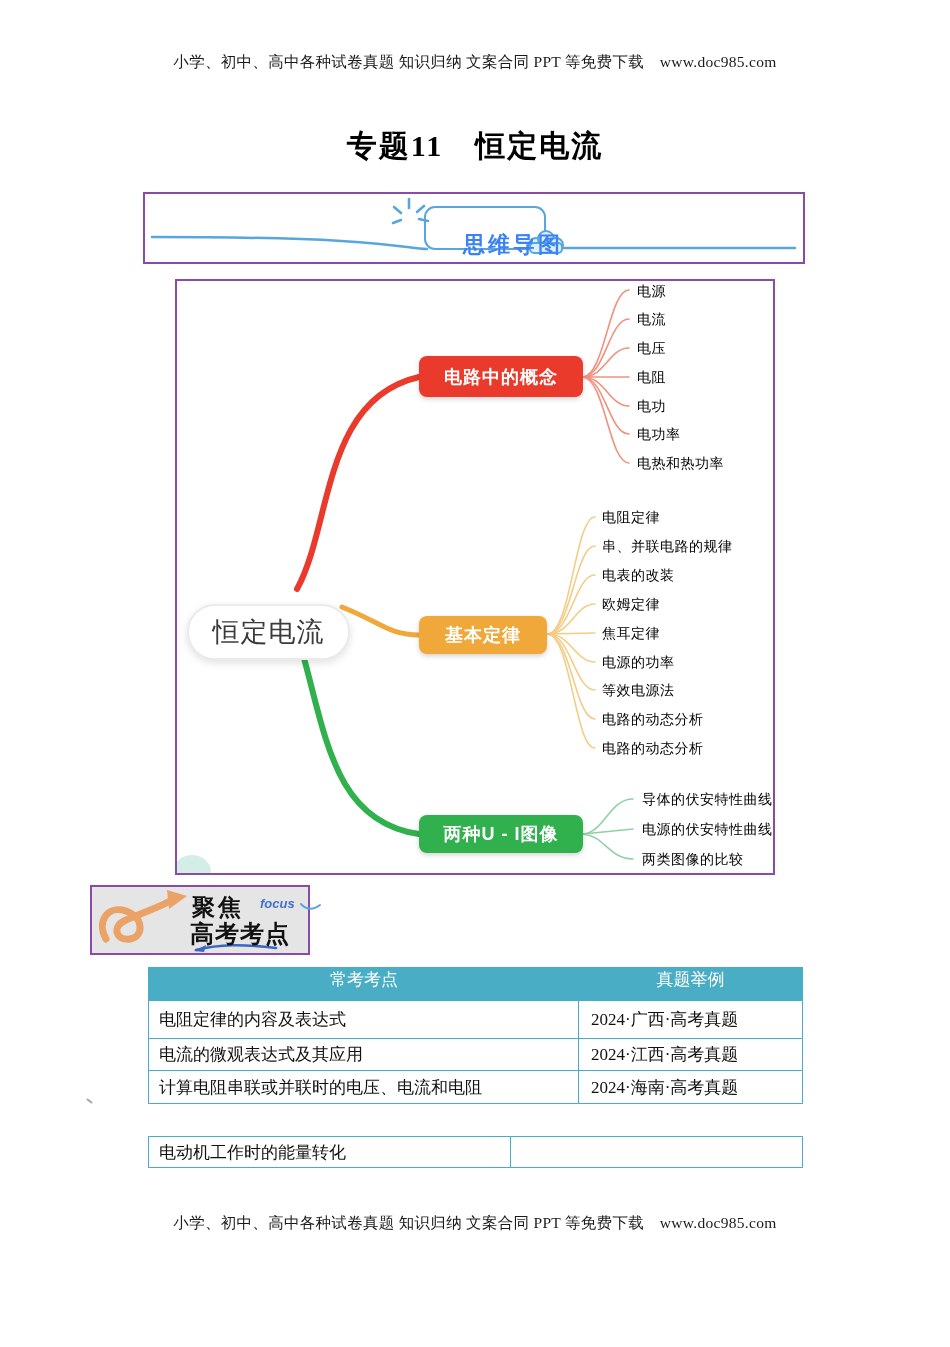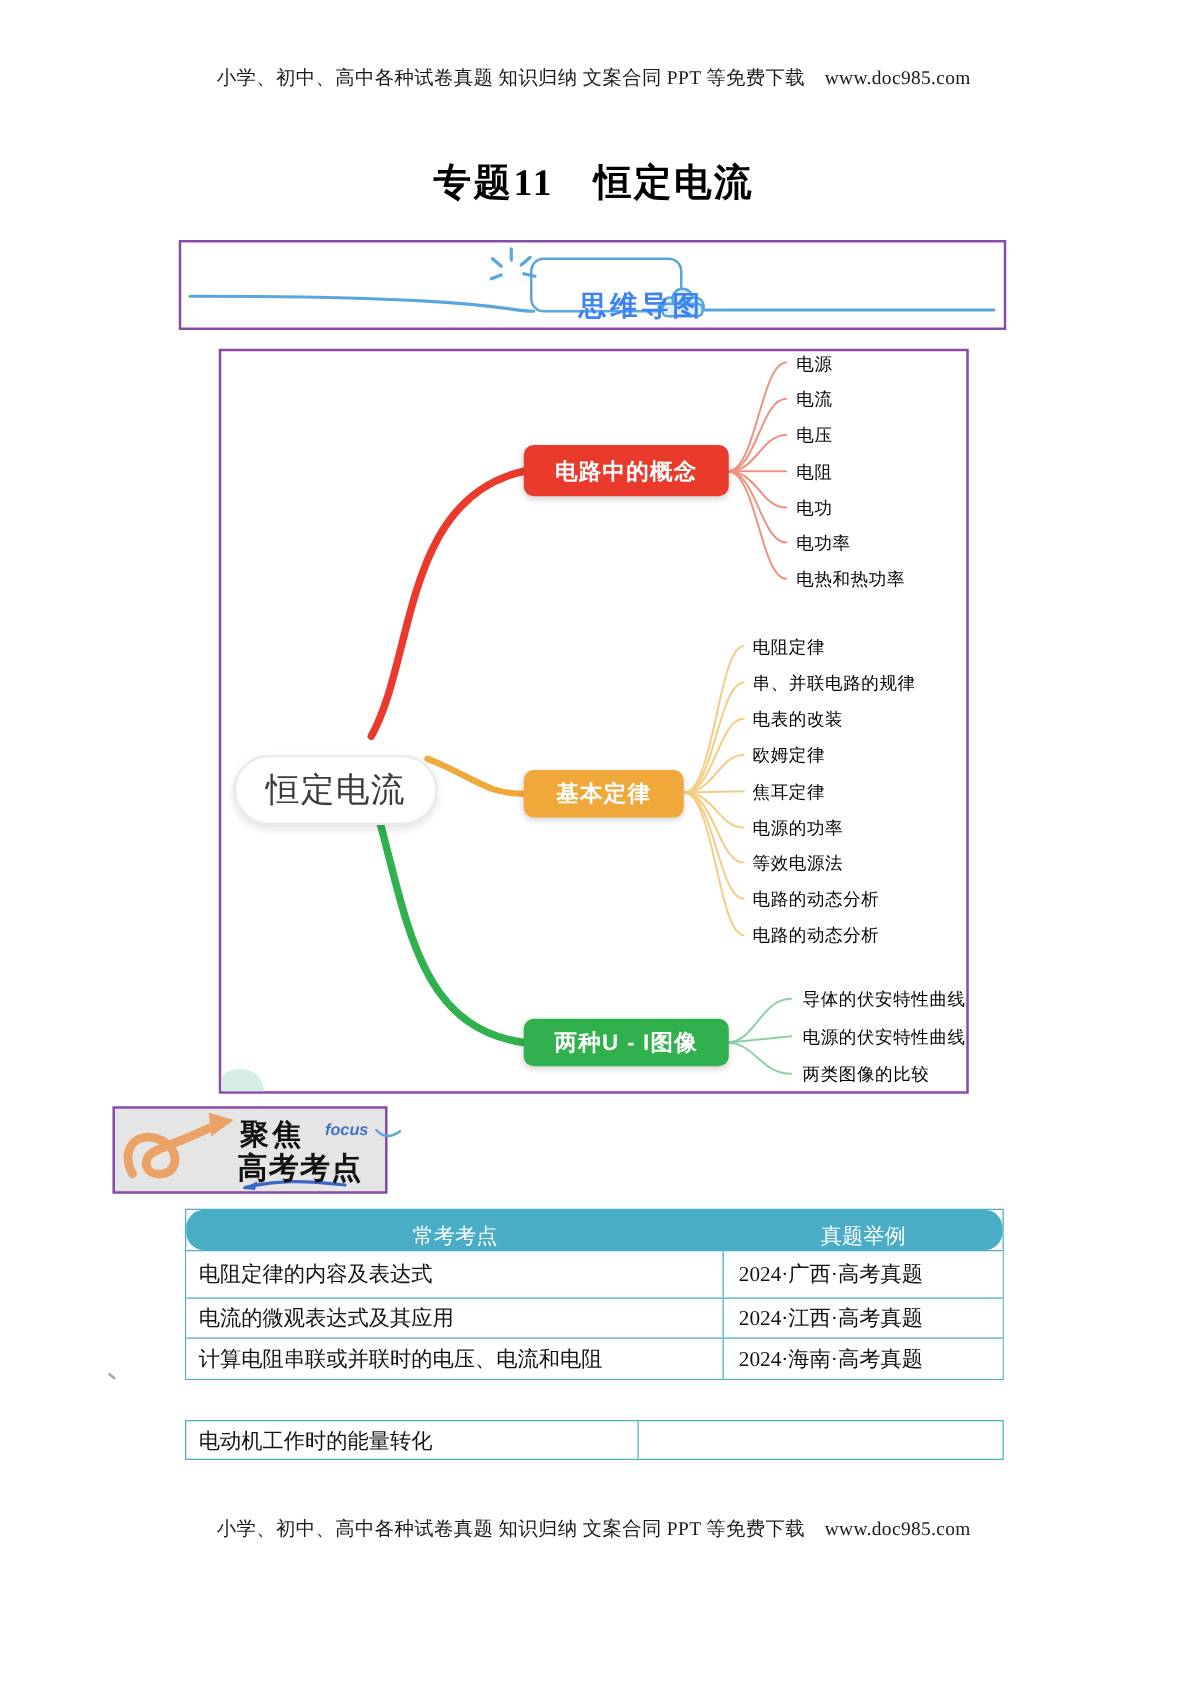--- a/index.html
+++ b/index.html
@@ -90,21 +90,21 @@
   }
   .badge svg{position:absolute;}
   .badge-line1{position:absolute;left:100px;top:5px;font-size:23px;font-weight:bold;color:#111;letter-spacing:3px;}
   .badge-focus{position:absolute;left:168px;top:9px;font-size:13px;font-weight:bold;font-style:italic;color:#4272c8;}
   .badge-line2{position:absolute;left:98px;top:31px;font-size:24px;font-weight:bold;color:#111;letter-spacing:1px;}
   
   .exam-table{
     position:absolute;left:148px;top:967px;width:655px;
     border:1.5px solid var(--table-teal);font-size:17px;
   }
-  .et-header{display:flex;height:32px;background:var(--table-teal);color:#fff;align-items:flex-end;border-radius:14px;}
+  .et-header{display:flex;height:32px;background:var(--table-teal);color:#fff;align-items:flex-start;}
   .et-h1{width:430px;text-align:center;}
   .et-h2{flex:1;text-align:center;}
   .et-row{display:flex;border-top:1.5px solid var(--table-teal);background:#fff;align-items:center;}
   .et-c1{width:430px;padding-left:10px;border-right:1.5px solid var(--table-teal);align-self:stretch;display:flex;align-items:center;}
   .et-c2{flex:1;padding-left:12px;}
   .extra-table{
     position:absolute;left:148px;top:1136px;width:655px;height:32px;
     border:1.5px solid var(--table-teal);display:flex;font-size:17px;background:#fff;align-items:center;
   }
   .xt-c1{width:362px;padding-left:10px;border-right:1.5px solid var(--table-teal);align-self:stretch;display:flex;align-items:center;}

